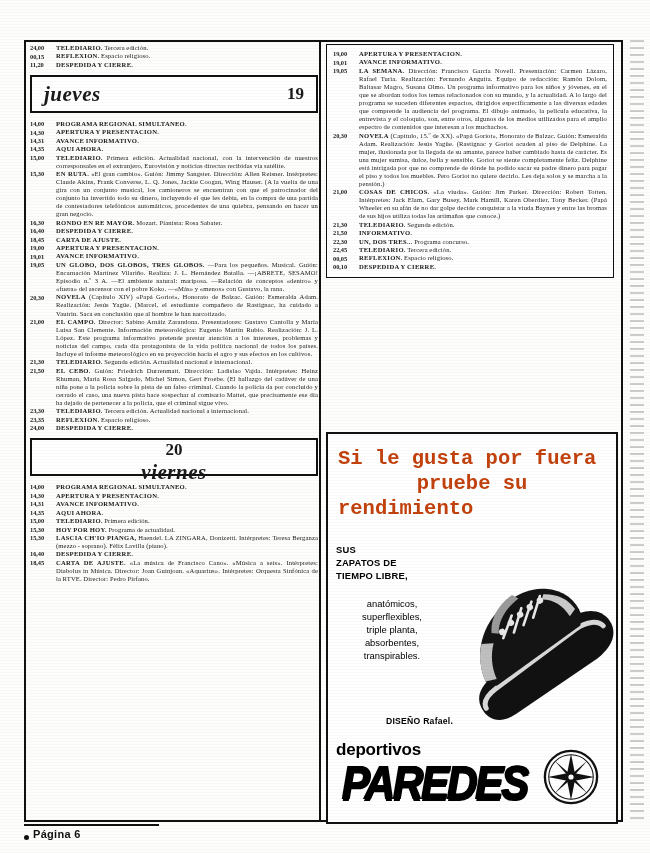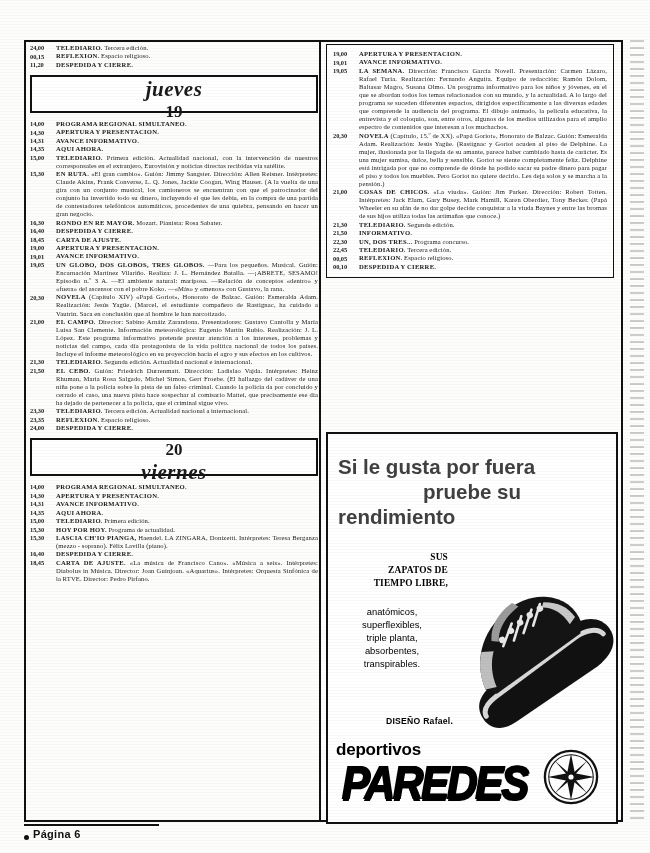--- a/index.html
+++ b/index.html
@@ -109,21 +109,20 @@
   .day-banner {
     position: relative;
     border: 2.2px solid #111;
     height: 34px;
     margin: 6px 0 7px 0;
     display: flex;
     align-items: center;
     justify-content: space-between;
     padding: 0 12px;
     background: #fff;
-    flex-direction: column;
   }
   .day-banner .day-name {
     font-family: "Liberation Serif", serif;
     font-style: italic;
     font-weight: 700;
     font-size: 21px;
     letter-spacing: .5px;
   }
   .day-banner .day-num {
     font-family: "Liberation Serif", serif;
@@ -147,50 +146,48 @@
     left: 326px;
     top: 432px;
     width: 288px;
     height: 388px;
     border: 2.2px solid #111;
     background: #fff;
     overflow: hidden;
   }
   .ad-head {
     padding: 12px 10px 4px 10px;
-    font-family: Liberation Sans, sans-serif;
+    font-family: Liberation Mono, monospace;
     font-weight: 700;
     font-size: 20.5px;
     line-height: 25px;
-    color: #404040;
-    margin-top: 8px;
+    color: #c2410c;
   }
   .ad-head .l1 { display:block; text-align: left; }
   .ad-head .l2 { display:block; text-align: center; }
   .ad-head .l3 { display:block; text-align: left; padding-right: 4px; }
 
   .ad-body {
     position: relative;
     height: 232px;
   }
   .ad-features {
     position: absolute;
     left: 8px;
     top: 18px;
     width: 112px;
     font-family: "Liberation Sans", sans-serif;
     font-size: 9.4px;
     line-height: 13.2px;
     color: #000;
   }
   .ad-features .cap {
-    text-align: right;
+    text-align: left;
     font-weight: 700;
     letter-spacing: .02em;
-    font-family: Liberation Serif, serif;
   }
   .ad-features .lst {
     margin-top: 14px;
     text-align: center;
   }
   .ad-features .lst span { display:block; }
 
   
   .shoe {
     position: absolute;

